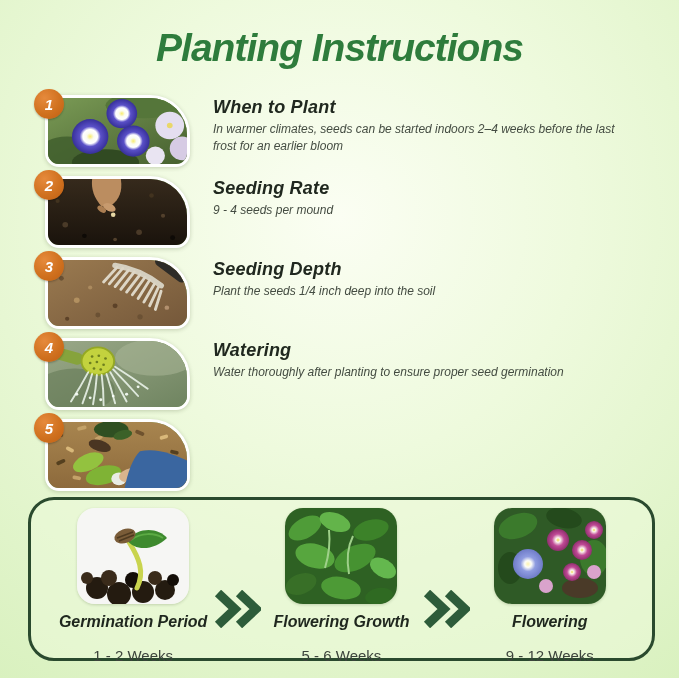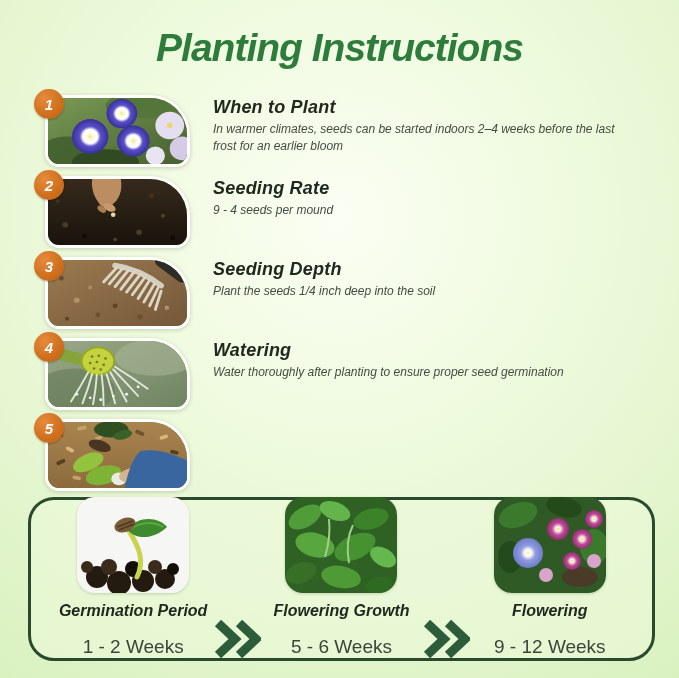--- a/index.html
+++ b/index.html
@@ -19,26 +19,26 @@
   .badge{position:absolute;left:-14px;top:-9px;width:30px;height:30px;border-radius:50%;z-index:3;
     background:radial-gradient(circle at 35% 30%, #e68a3c 0%, #d0711f 55%, #c05f12 100%);
     color:#fff;font-size:15px;font-weight:bold;font-style:italic;
     display:flex;align-items:center;justify-content:center;box-shadow:0 1px 2px rgba(0,0,0,.25);}
   .step-text{padding:2px 0 0 23px;font-style:italic;}
   .step-title{margin:0 0 3px;font-size:18px;font-weight:bold;color:#20281f;letter-spacing:.2px;}
   .step-desc{margin:0;font-size:12px;line-height:1.38;color:#444c42;max-width:405px;}
   
   .panel{position:absolute;left:28px;top:497px;width:627px;height:164px;box-sizing:border-box;
     border:3px solid #2a4a2e;border-radius:26px;background:rgba(236,250,219,.55);
-    display:flex;justify-content:space-between;align-items:flex-end;padding:13px 22px 0 22px;}
+    display:flex;justify-content:space-between;align-items:center;padding:13px 22px 0 22px;}
   .stage{display:flex;flex-direction:column;align-items:center;width:162px;}
   .stage-media{width:112px;height:96px;border-radius:18px;overflow:hidden;box-shadow:0 1px 3px rgba(40,60,20,.2);}
   .stage-media svg{width:100%;height:100%;display:block;}
   .stage-label{margin-top:9px;font-size:16px;font-weight:bold;font-style:italic;color:#1f271e;white-space:nowrap;}
-  .stage-duration{margin-top:16px;font-size:19px;color:#3c443c;}
+  .stage-duration{margin-top:16px;font-size:15px;color:#3c443c;}
   .arrow{margin-top:46px;flex:none;}
 </style>
 </head>
 <body>
 
 <div class="page">
 
   <h1 class="title">Planting Instructions</h1>
 
   <div class="steps">

